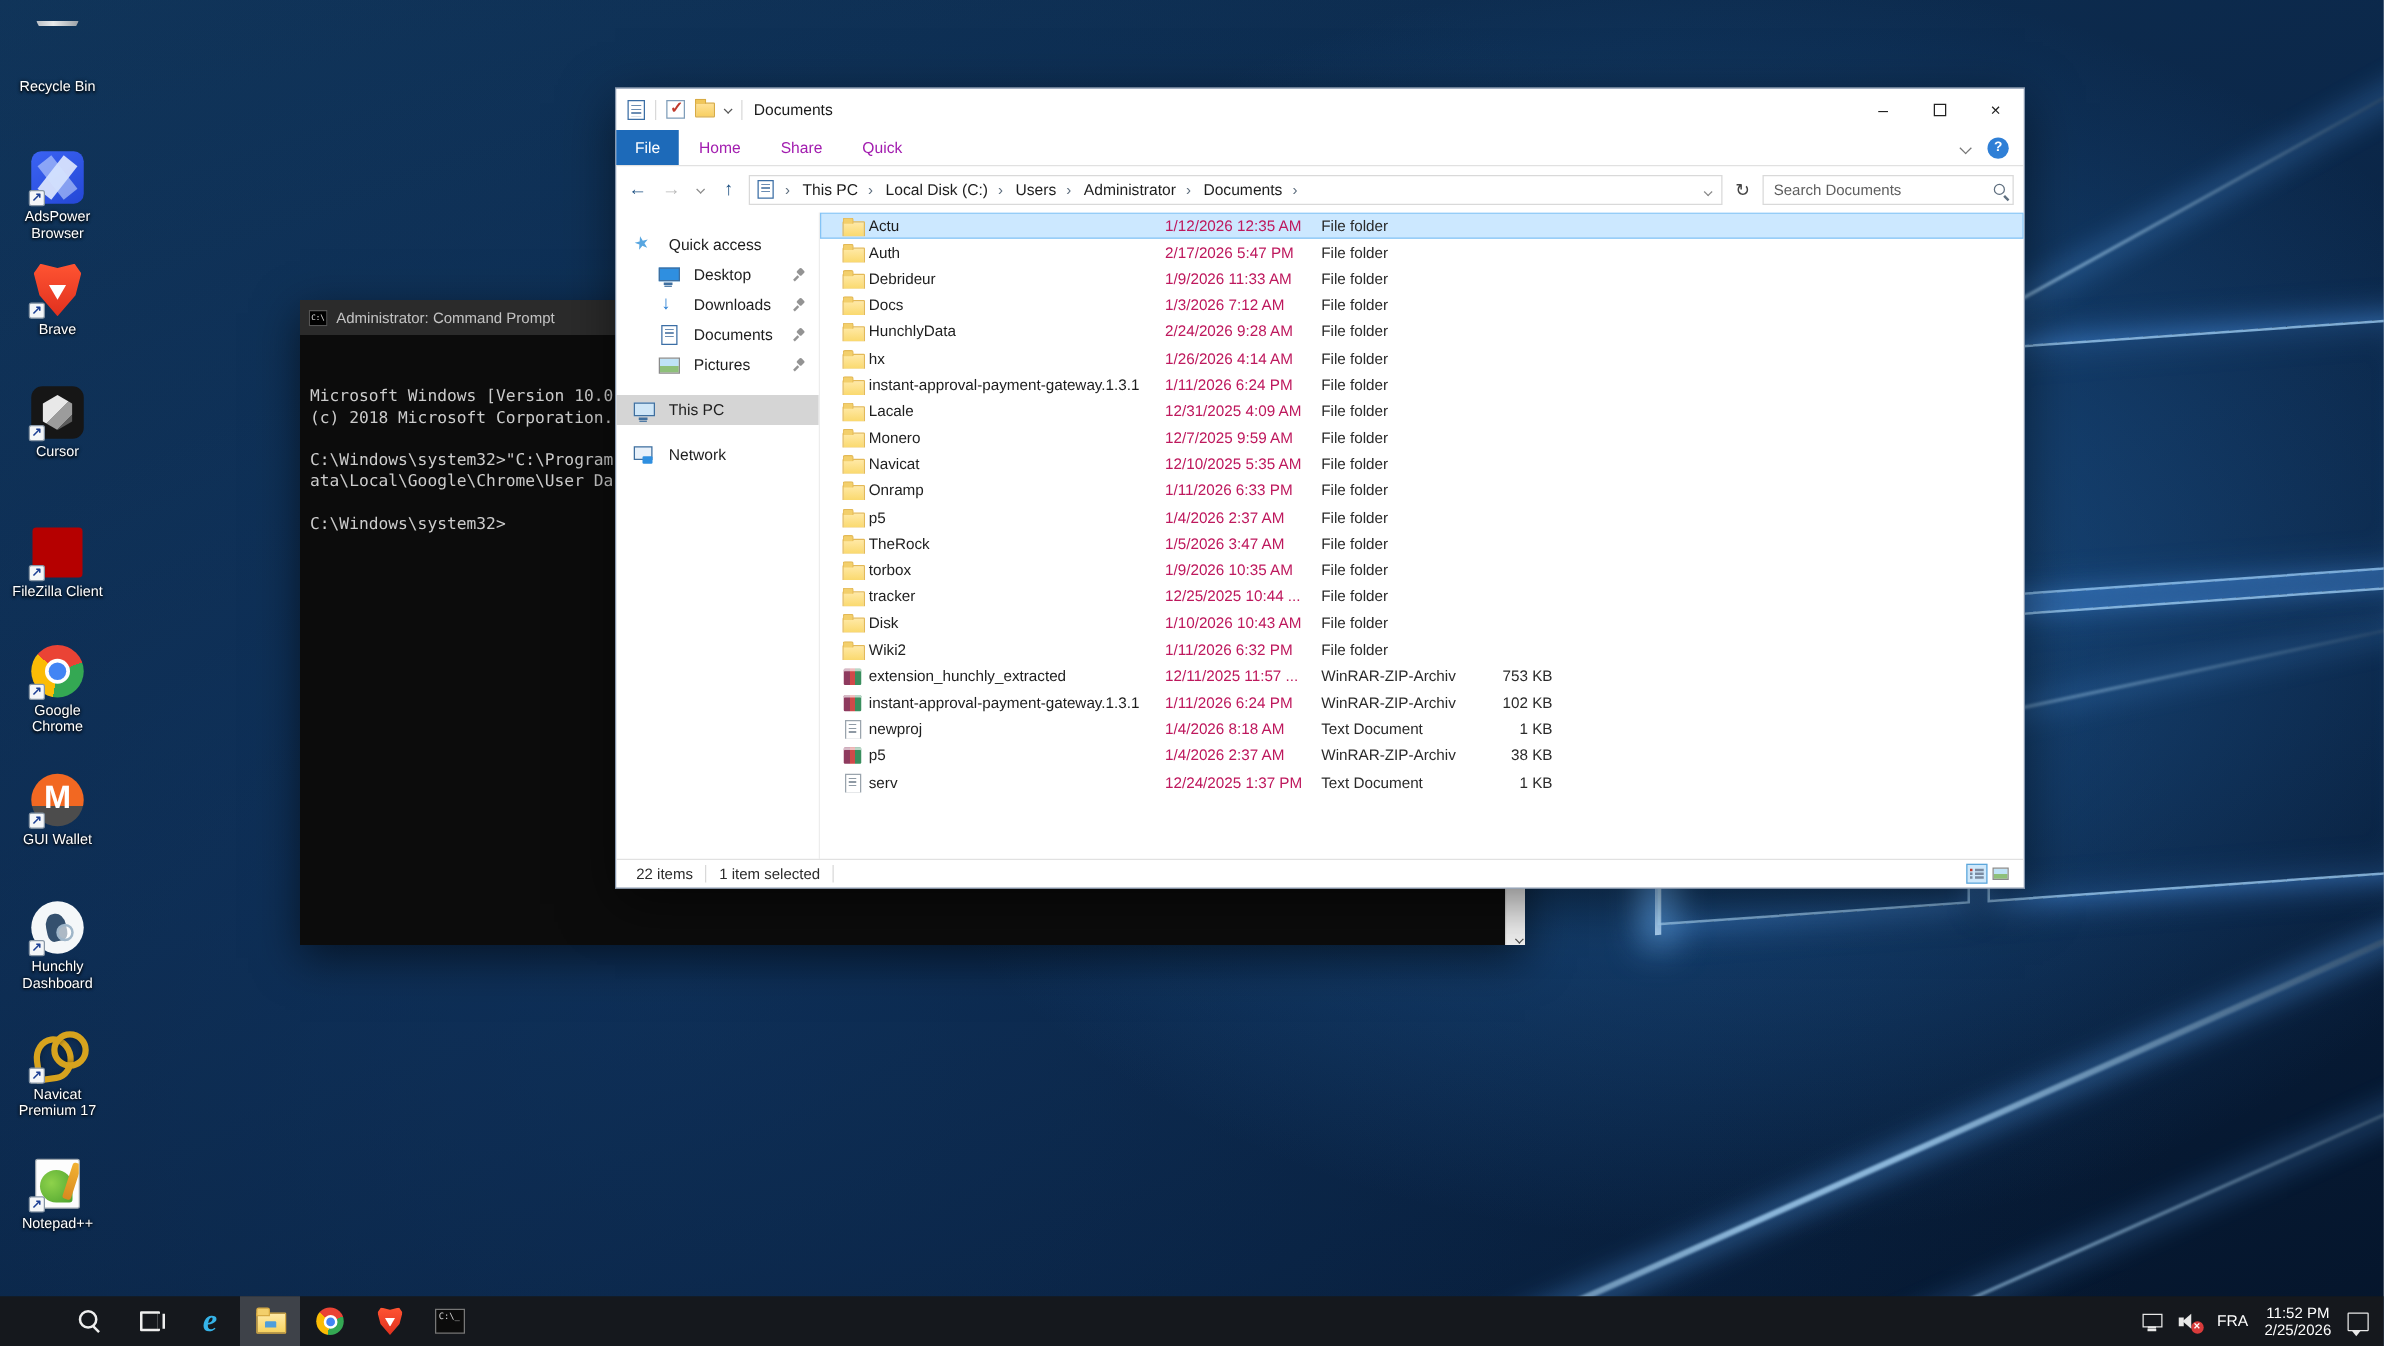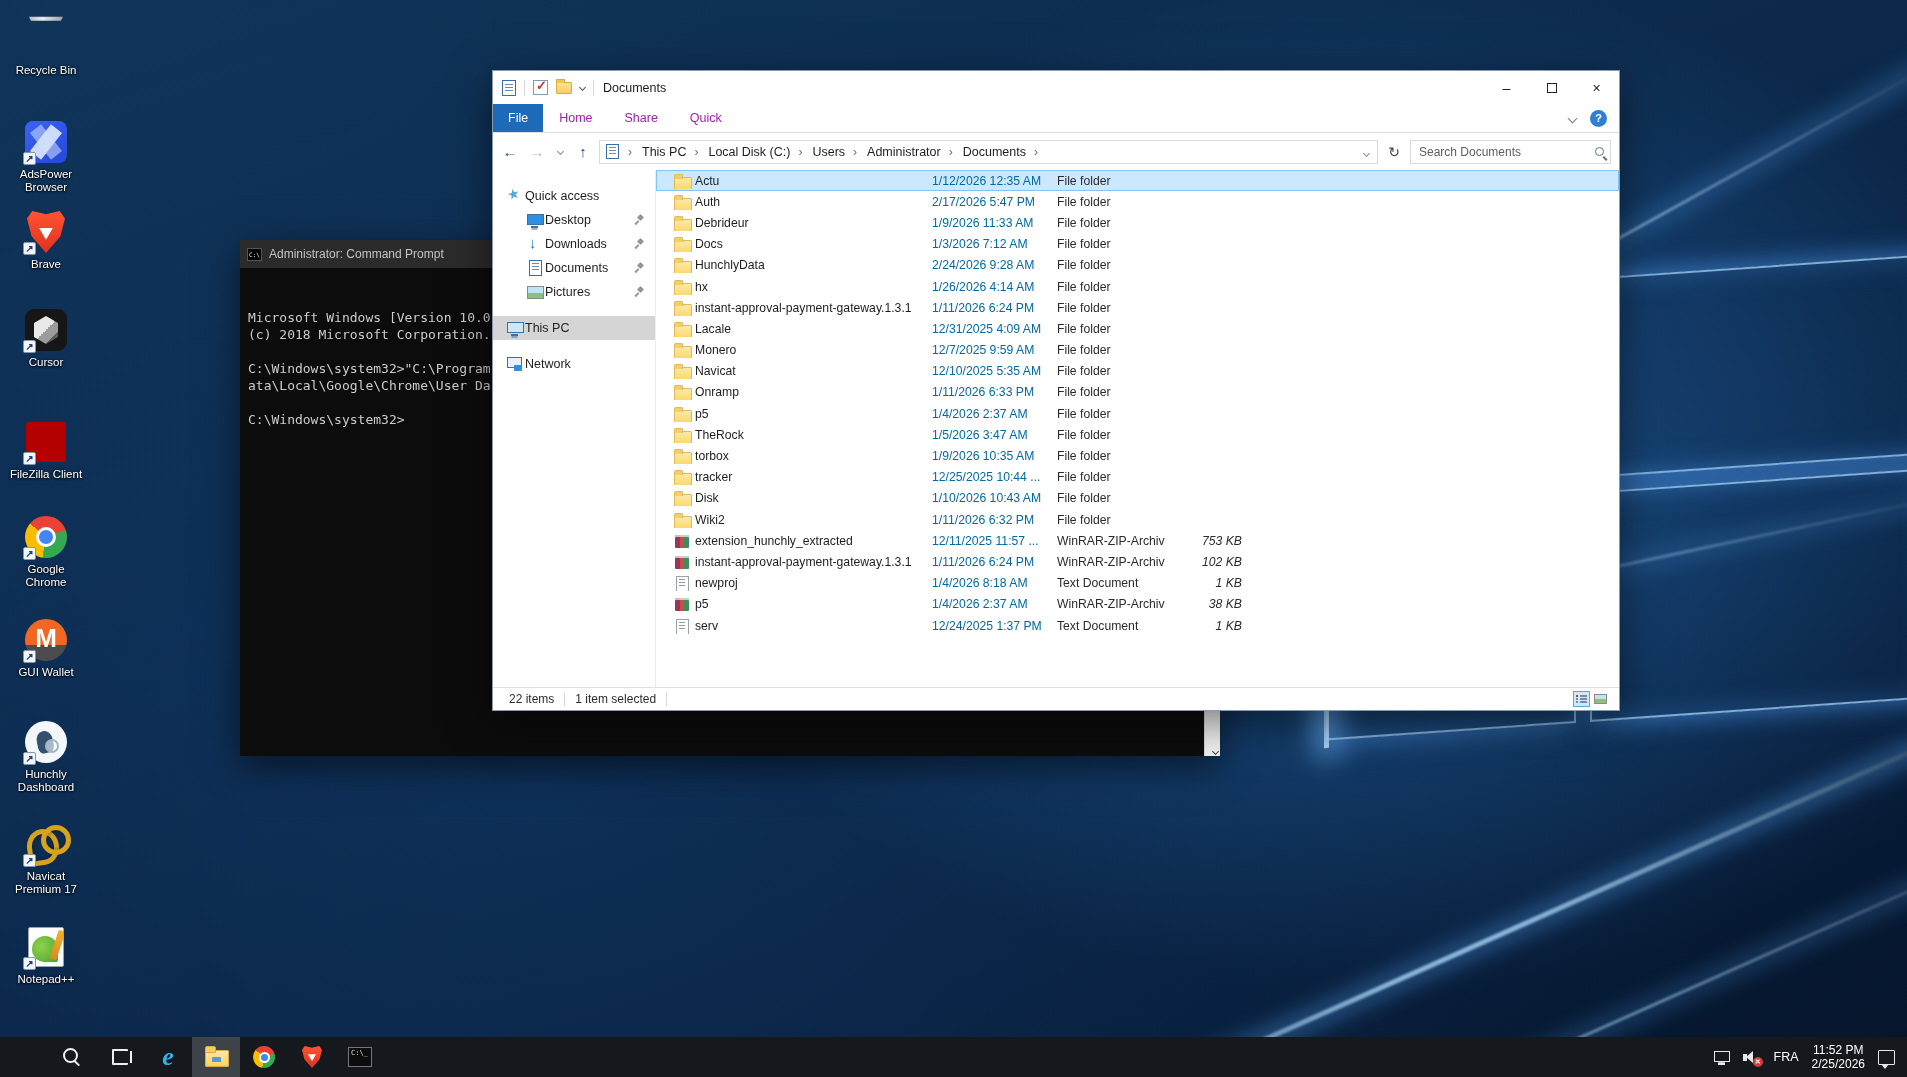--- a/index.html
+++ b/index.html
@@ -104,21 +104,21 @@
   .addr-chev { margin-left:auto; color:#8a8a8a; padding-right:4px; }
   .refresh-btn { width:22px; height:22px; display:flex; align-items:center; justify-content:center; font-size:14px; color:#444; }
   .search-box { width:201px; height:24px; border:1px solid #d9d9d9; background:#fff; display:flex; align-items:center; padding:0 6px 0 8px; gap:4px; }
   .search-box input { border:none; outline:none; flex:1; font-size:12px; color:#333; font-family:"Liberation Sans", sans-serif; background:transparent; }
   .search-box input::placeholder { color:#5e5e5e; opacity:1; }
   .mag-icon { width:9px; height:9px; border:1.5px solid #5f6f7f; border-radius:50%; position:relative; flex:0 0 auto; }
   .mag-icon::after { content:""; position:absolute; left:8px; top:8px; width:5px; height:1.5px; background:#5f6f7f; transform:rotate(45deg); transform-origin:0 0; }
 
   .ex-content { flex:1; display:flex; min-height:0; }
   .ex-nav { width:163px; flex:0 0 auto; padding-top:14px; border-right:1px solid #ededed; overflow:hidden; }
-  .nav-item { height:24px; display:flex; align-items:center; padding-left:14px; gap:2px; font-size:12.5px; color:#1e1e1e; position:relative; }
+  .nav-item { height:24px; display:flex; align-items:center; padding-left:14px; gap:12px; font-size:12.5px; color:#1e1e1e; position:relative; }
   .nav-item.indent { padding-left:34px; }
   .nav-item.group-start { margin-top:12px; }
   .nav-item.selected { background:#d5d5d5; }
   .nav-pin { margin-left:auto; margin-right:10px; width:10px; height:10px; position:relative; opacity:.75; }
   .nav-pin::before { content:""; position:absolute; left:3px; top:0; width:5px; height:5px; background:#707070; border-radius:1px; transform:rotate(45deg); }
   .nav-pin::after { content:""; position:absolute; left:1px; top:5px; width:1.5px; height:5px; background:#707070; transform:rotate(45deg); }
   .nav-ico { width:16px; height:16px; flex:0 0 auto; position:relative; }
   .nav-ico[data-i="star"]::after { content:"★"; position:absolute; left:0; top:-2px; font-size:14px; color:#58a6e0; transform:rotate(-14deg); }
   .nav-ico[data-i="desktop"]::before, .nav-ico[data-i="pc"]::before { content:""; position:absolute; left:0; top:2px; width:15px; height:9px; border:1.5px solid #3f6f9f; background:#cfe6f7; }
   .nav-ico[data-i="desktop"]::after, .nav-ico[data-i="pc"]::after { content:""; position:absolute; left:4px; bottom:0; width:7px; height:2px; background:#3f6f9f; box-shadow:0 2px 0 -0.5px #3f6f9f; }
@@ -135,23 +135,23 @@
   .hdr { height:100%; display:flex; align-items:center; padding-left:10px; border-right:1px solid #eef2f5; }
   .hdr.name { width:265px; padding-left:20px; position:relative; }
   .hdr.date { width:125px; }
   .hdr.type { width:125px; }
   .hdr.size { width:80px; justify-content:flex-start; }
   .sort-up { position:absolute; left:50%; top:0; transform:translateX(-50%); color:#9a9a9a; }
   .file-row { display:flex; align-items:center; height:21.2px; font-size:12.2px; color:#1e1e1e; border:1px solid transparent; }
   .file-row.selected { background:#cce8ff; border-color:#84c3f5; }
   .cell { white-space:nowrap; overflow:hidden; }
   .cell.name { width:265px; display:flex; align-items:center; padding-left:17px; gap:5px; }
-  .cell.date { width:125px; padding-left:10px; color:#0369a1; }
+  .cell.date { width:125px; padding-left:10px; color:#be185d; }
   .cell.type { width:125px; padding-left:10px; color:#2b2b2b; }
-  .cell.size { width:80px; padding-right:10px; text-align:right; color:#2b2b2b;font-style:italic; }
+  .cell.size { width:80px; padding-right:10px; text-align:right; color:#2b2b2b; }
   .f-ico { width:16px; height:16px; flex:0 0 auto; position:relative; }
   [data-kind="folder"] .f-ico::before { content:""; position:absolute; left:0; top:4px; width:16px; height:11px; background:linear-gradient(#ffe9a6,#fad96e); border:1px solid #e3b957; border-radius:1px; }
   [data-kind="folder"] .f-ico::after { content:""; position:absolute; left:0; top:1px; width:7px; height:4px; background:#f3cf6b; border:1px solid #e3b957; border-bottom:none; border-radius:2px 2px 0 0; }
   [data-kind="zip"] .f-ico::before { content:""; position:absolute; left:1px; top:2px; width:14px; height:13px; background:linear-gradient(90deg,#8e3a5e 0 34%, #d14949 34% 67%, #3a8e5e 67%); border-radius:1px; box-shadow:inset 0 2px 0 rgba(255,255,255,.65); }
   [data-kind="text"] .f-ico::before { content:""; position:absolute; left:2px; top:1px; width:11px; height:14px; background:#fff; border:1px solid #9aa4ad; }
   [data-kind="text"] .f-ico::after { content:""; position:absolute; left:5px; top:4px; width:6px; height:8px; background:repeating-linear-gradient(#8f9aa5 0 1px, transparent 1px 3px); }
 
   .ex-statusbar { height:23px; border-top:1px solid #e1e1e1; display:flex; align-items:center; padding:0 10px 0 16px; font-size:12px; color:#2b2b2b; flex:0 0 auto; }
   .status-sep { width:1px; height:14px; background:#d9d9d9; margin:0 10px; }
   .view-toggles { margin-left:auto; display:flex; gap:2px; }

